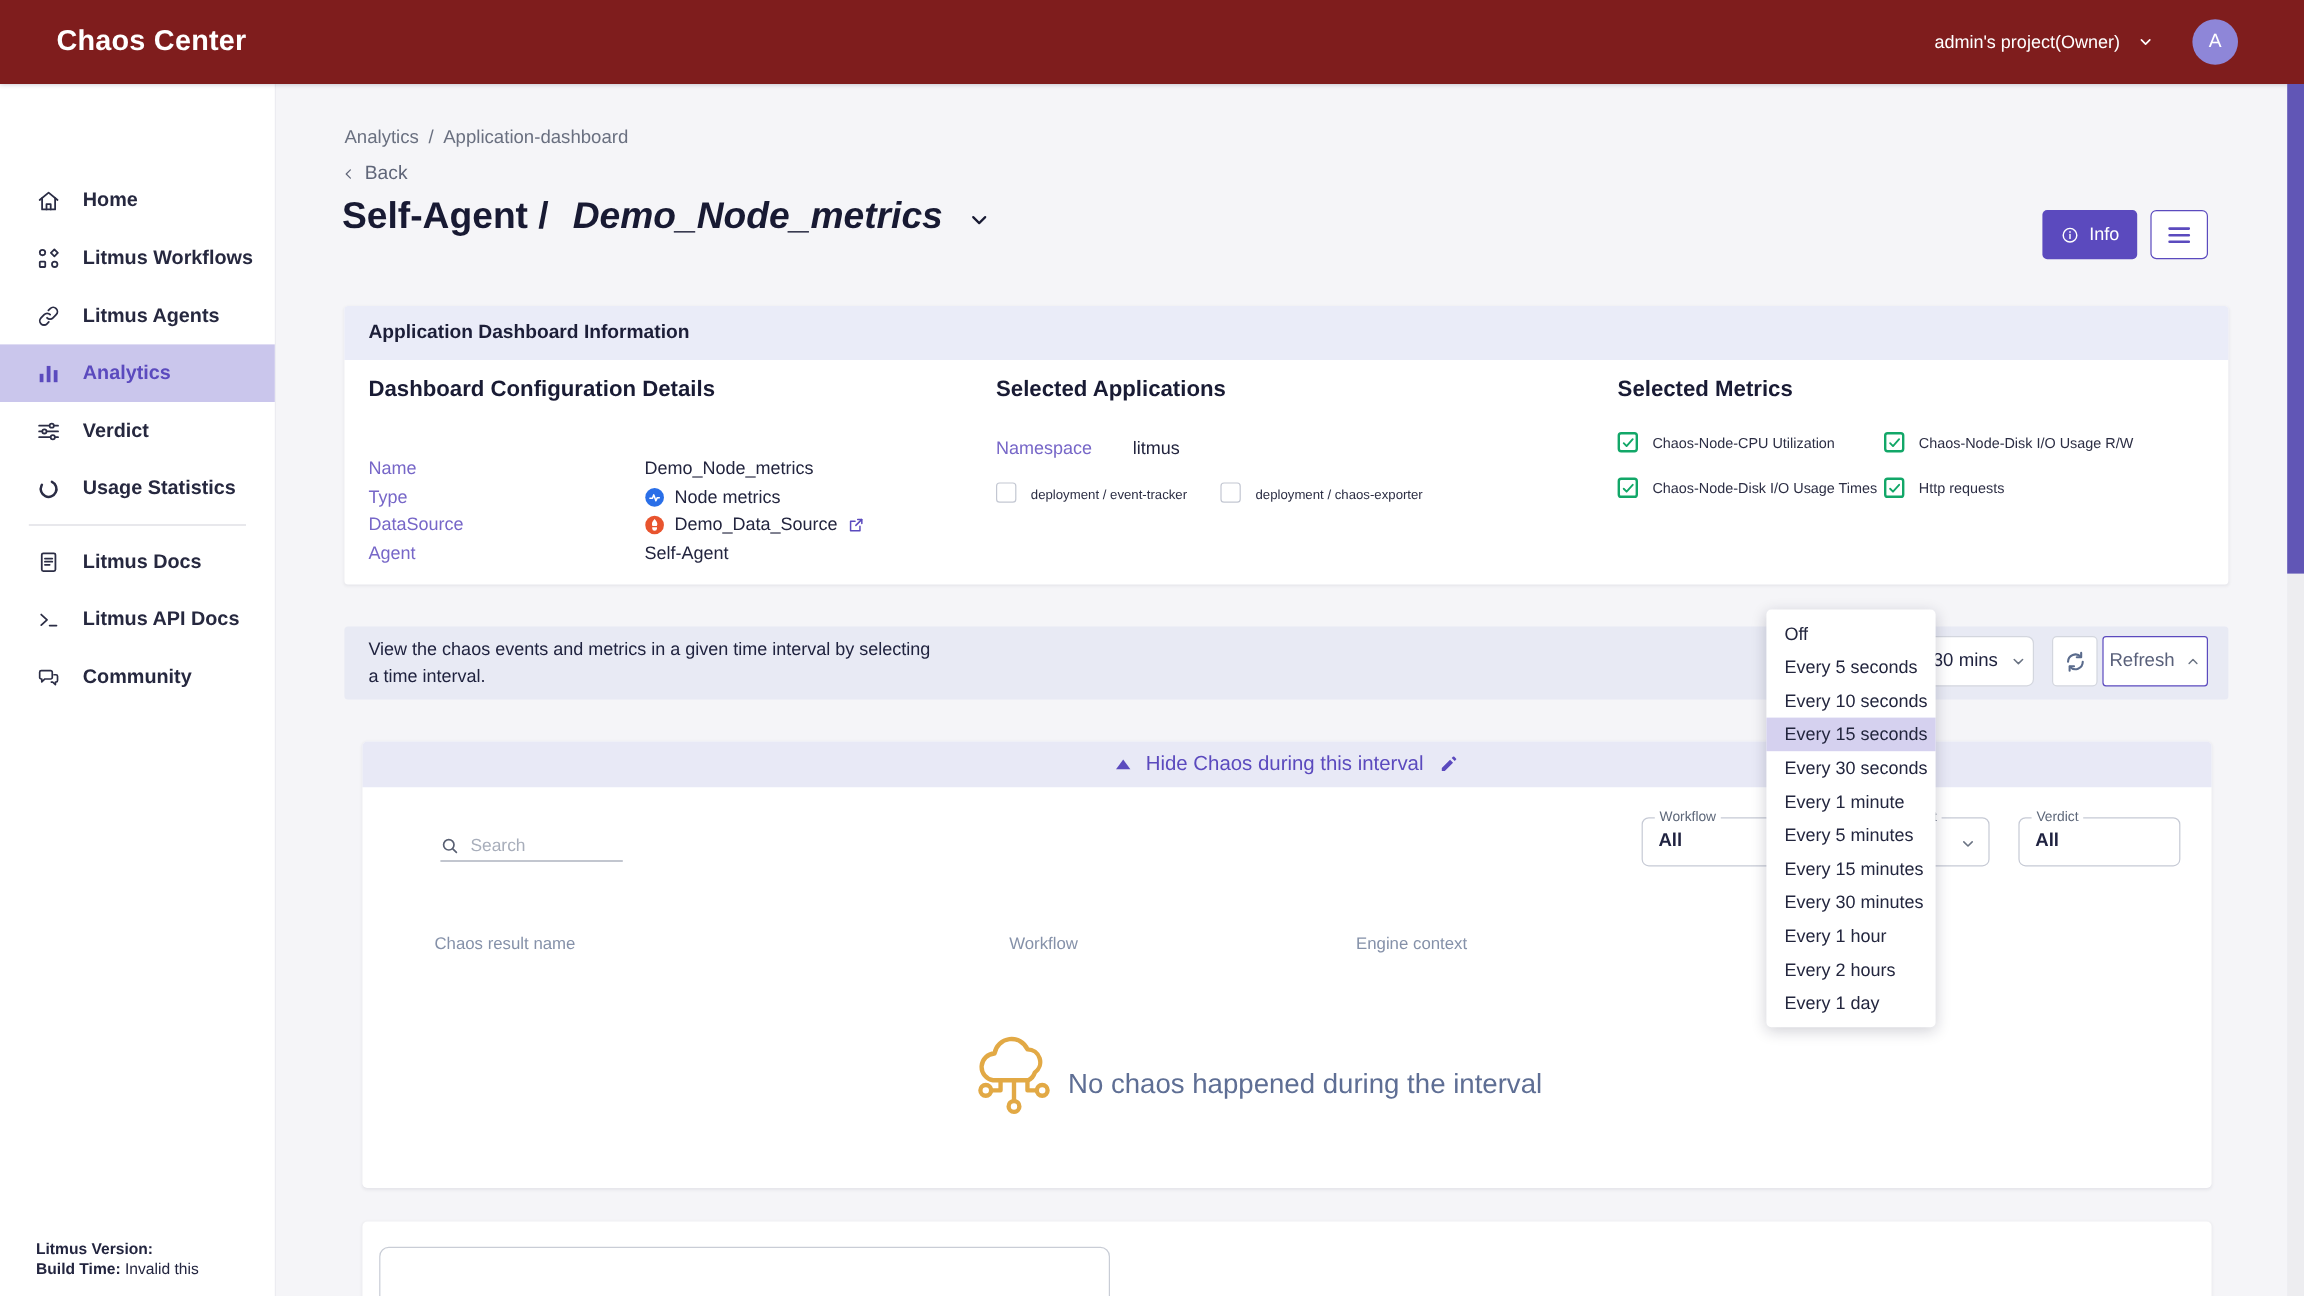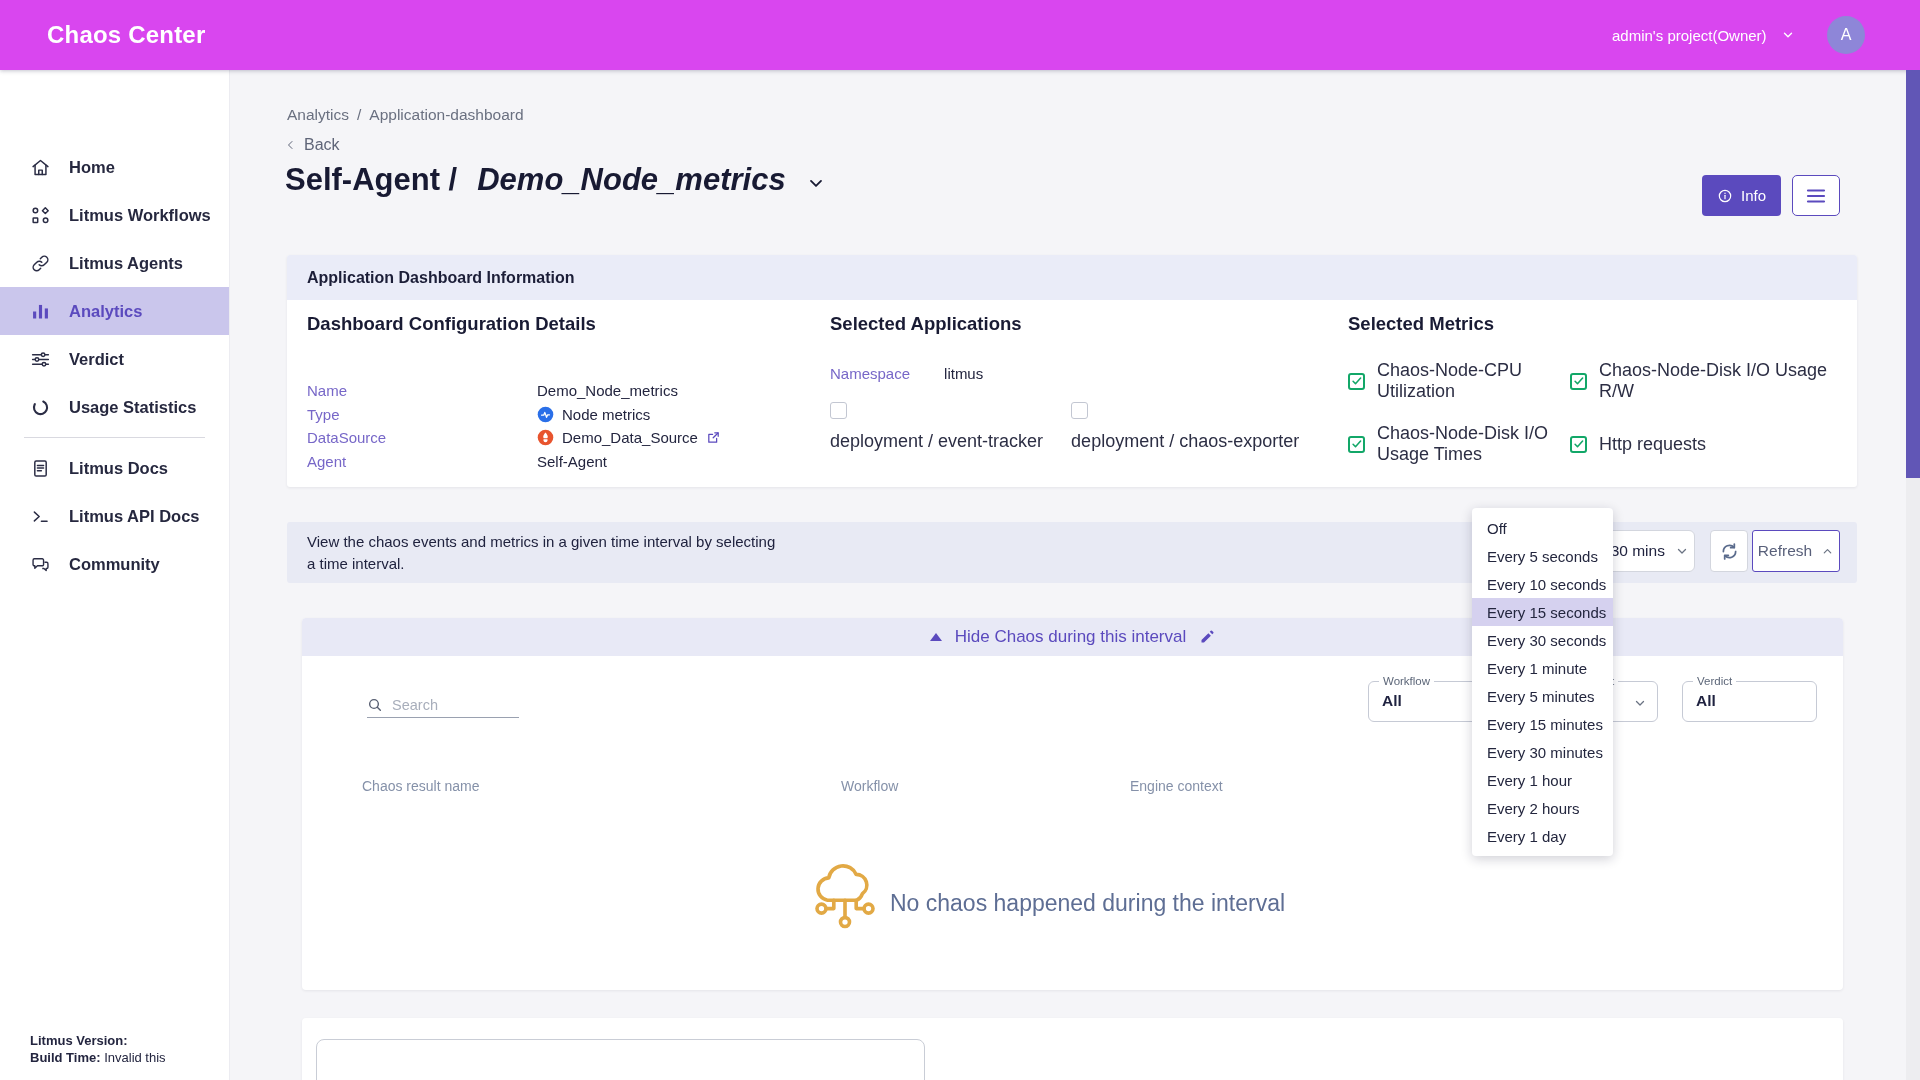--- a/index.html
+++ b/index.html
@@ -2,21 +2,21 @@
 <html><head>
 <meta charset="utf-8">
 <style>
   * { box-sizing: border-box; margin: 0; padding: 0; }
   html,body { width:1920px; height:1080px; overflow:hidden; }
   body { font-family:"Liberation Sans", sans-serif; background:#f5f5f8; color:#23253f; }
   #app { position:relative; width:1920px; height:1080px; overflow:hidden; }
   svg { display:block; }
 
   
-  .topbar { position:absolute; left:0; top:0; width:1920px; height:70px; background:#d946ef; z-index:30; box-shadow:0 1px 4px rgba(20,20,60,.25); }
+  .topbar { position:absolute; left:0; top:0; width:1920px; height:70px; background:#7f1d1d; z-index:30; box-shadow:0 1px 4px rgba(20,20,60,.25); }
   .brand { position:absolute; left:47px; top:0; height:70px; line-height:70px; color:#fff; font-size:24px; font-weight:bold; letter-spacing:.2px; }
   .project { position:absolute; left:1612px; top:0; height:70px; display:flex; align-items:center; gap:14px; color:#fff; font-size:15px; cursor:pointer; }
   .avatar { position:absolute; left:1827px; top:16px; width:38px; height:38px; border-radius:50%; background:#8e86d8; color:#fff; font-size:16px; display:flex; align-items:center; justify-content:center; cursor:pointer; }
 
   
   .sidebar { position:absolute; left:0; top:70px; width:230px; bottom:0; background:#fff; z-index:20; border-right:1px solid #ececf1; }
   .nav { padding-top:73px; }
   .nav-item { height:48px; display:flex; align-items:center; padding-left:30px; gap:18px; font-size:16.5px; font-weight:600; color:#26283f; cursor:pointer; }
   .nav-item .icn { width:21px; height:21px; color:#2b2d45; flex:0 0 21px; }
   .nav-item.active { background:#cac6ec; color:#5b4abe; }
@@ -48,26 +48,26 @@
   .col-config { position:absolute; left:20px; top:13px; }
   .cfg-rows { margin-top:44px; }
   .cfg-row { display:flex; align-items:center; height:23.5px; font-size:15px; }
   .cfg-label { width:230px; color:#7767c8; }
   .cfg-value { color:#23253f; display:flex; align-items:center; gap:8px; }
   .col-apps { position:absolute; left:543px; top:13px; }
   .ns-row { margin-top:30px; display:flex; gap:34px; font-size:15px; }
   .ns-label { color:#7767c8; }
   .ns-value { color:#23253f; }
   .app-checks { margin-top:20px; display:flex; align-items:center; gap:28px; }
-  .chk-item { display:flex; align-items:flex-start; gap:12px; font-size:18px; color:#2c2e44;flex-direction:column; }
+  .chk-item { display:flex; align-items:flex-end; gap:12px; font-size:11px; color:#2c2e44; }
   .cb { width:17px; height:17px; border:1.5px solid #c3c7d2; border-radius:3px; background:#fff; cursor:pointer; flex:0 0 17px; }
   .cb.checked { border:2px solid #12a768; display:flex; align-items:center; justify-content:center; }
   .col-metrics { position:absolute; left:1061px; top:13px; }
   .met-grid { margin-top:25px; display:grid; grid-template-columns:222px auto; row-gap:21px; }
-  .met-item { display:flex; align-items:center; gap:12px; font-size:18px; color:#2c2e44; }
+  .met-item { display:flex; align-items:center; gap:12px; font-size:12px; color:#2c2e44; }
 
   
   .interval-strip { position:absolute; left:57px; top:452px; width:1570px; height:61px; background:#e8eaf4; border-radius:3px; }
   .interval-text { position:absolute; left:20px; top:9px; width:470px; font-size:15px; line-height:21.5px; color:#20233f; }
   .time-btn { position:absolute; left:1255px; top:8px; width:153px; height:42px; background:#fff; border:1px solid #d3d6de; border-radius:6px; display:flex; align-items:center; justify-content:center; gap:10px; font-size:15.5px; color:#20233f; cursor:pointer; }
   .refresh-icon-btn { position:absolute; left:1423px; top:8px; width:38px; height:42px; background:#fff; border:1px solid #d3d6de; border-radius:4px; display:flex; align-items:center; justify-content:center; cursor:pointer; }
   .refresh-btn { position:absolute; left:1465px; top:8px; width:88px; height:42px; background:#fff; border:1.5px solid #5b4abe; border-radius:3px; display:flex; align-items:center; justify-content:center; gap:9px; font-size:15.5px; color:#59607a; cursor:pointer; }
 
   
   .menu { position:absolute; left:1472px; top:508px; width:141px; background:#fff; border-radius:4px; box-shadow:0 3px 12px rgba(20,20,50,.2); padding:6px 0; z-index:50; }

